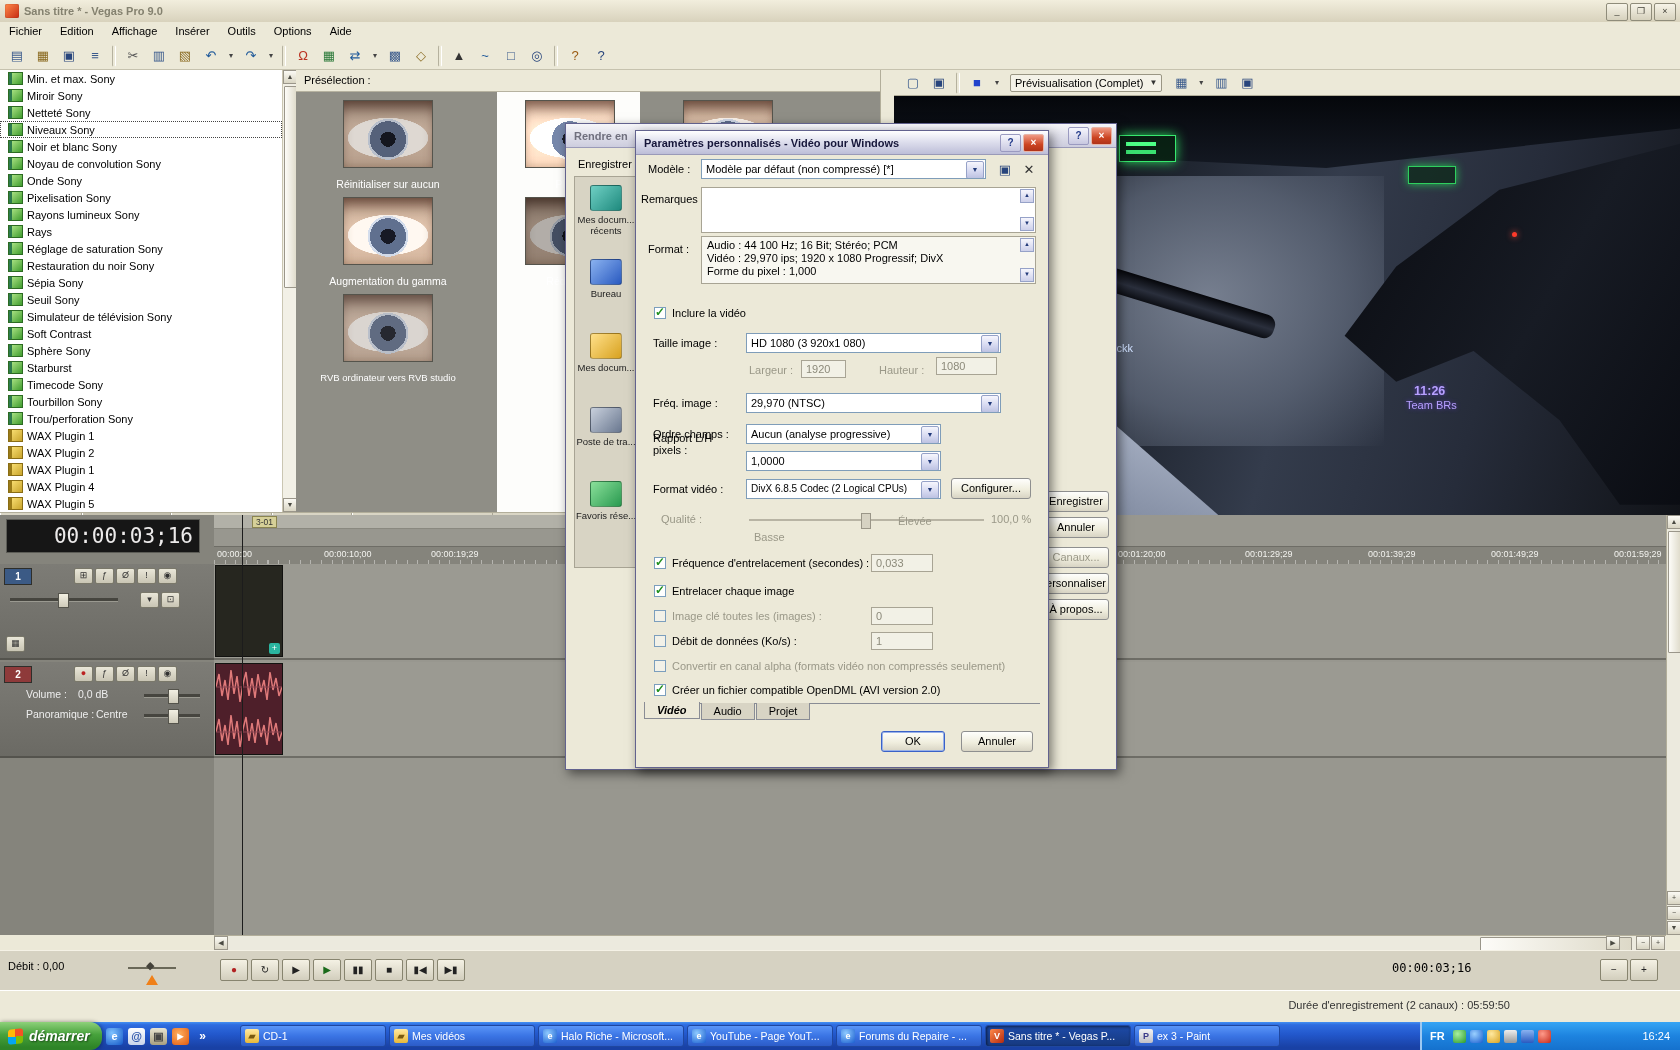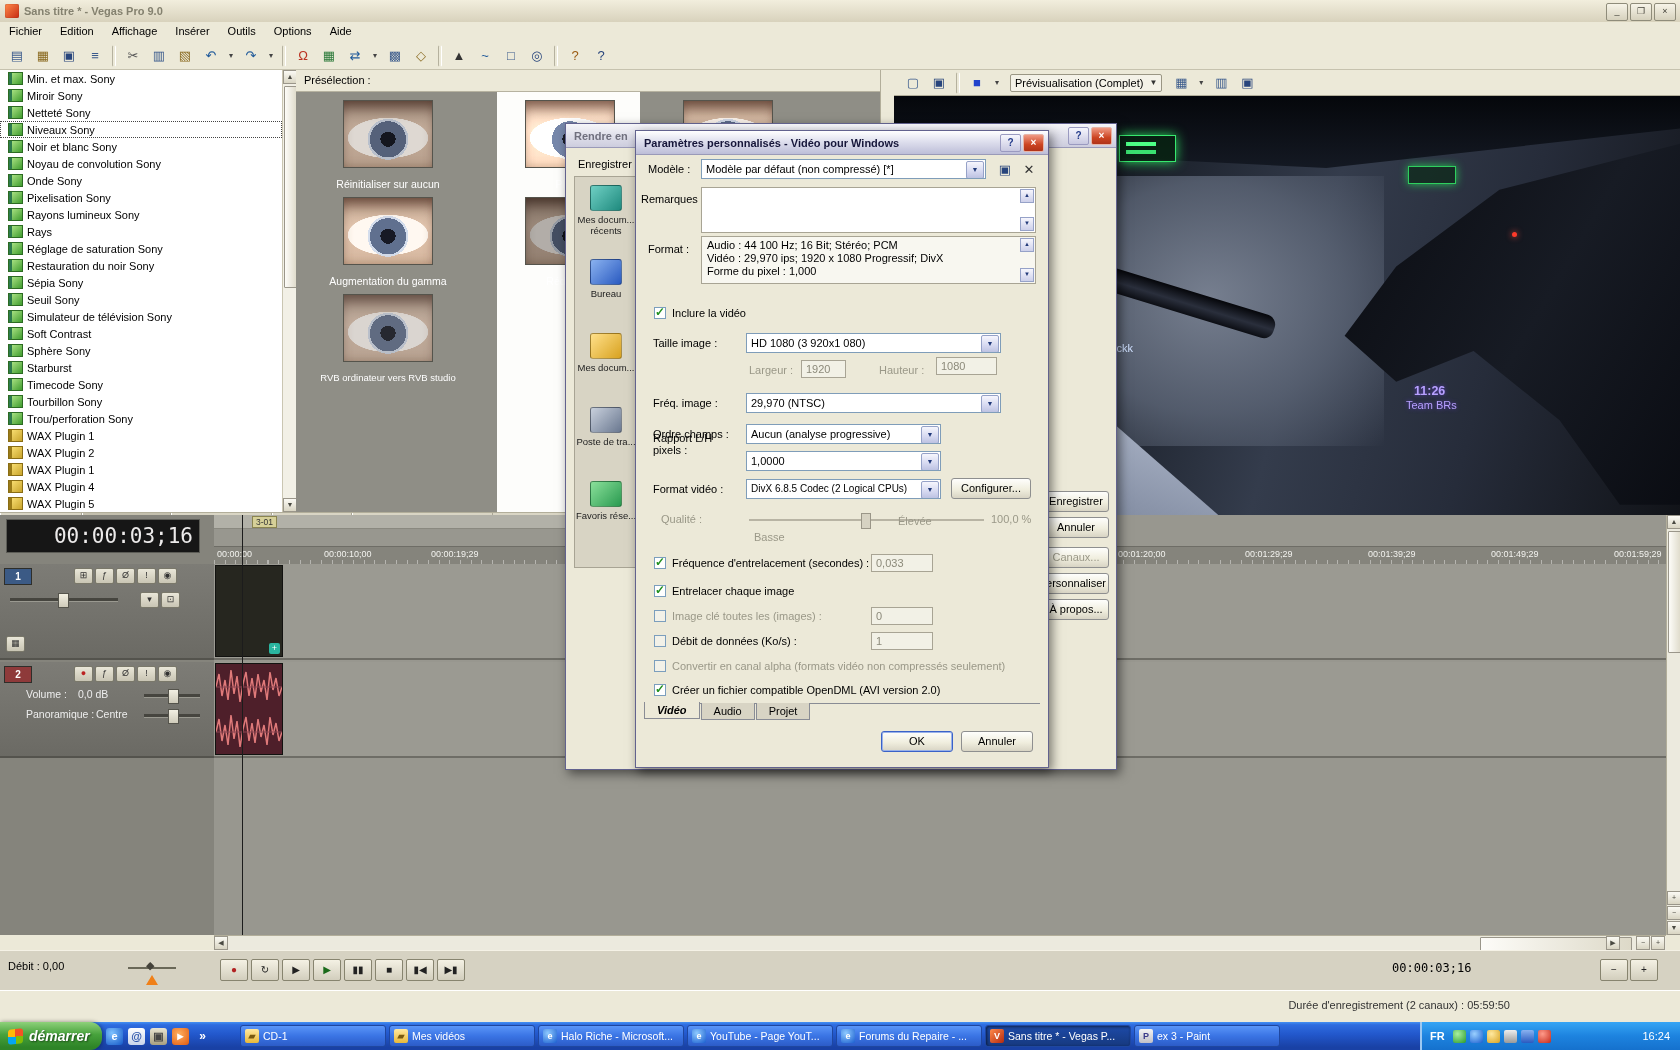--- a/index.html
+++ b/index.html
@@ -795,21 +795,21 @@
     <span class="dlabel" style="left:36px;top:553px;">Créer un fichier compatible OpenDML (AVI version 2.0)</span>
 
     <div class="abs" style="left:8px;top:572px;width:396px;border-top:1px solid #898c95;"></div>
     <div class="stabs" style="left:8px;top:572px;">
 
     <span class="stab active">Vidéo</span>
         <span class="stab">Audio</span>
         <span class="stab">Projet</span>
       </div>
 
-    <div class="btn def" style="left:245px;top:600px;width:72px;">OK</div>
+    <div class="btn def" style="left:245px;top:600px;width:64px;">OK</div>
     <div class="btn" style="left:325px;top:600px;width:72px;">Annuler</div>
   </div>
 
   <div class="taskbar">
     <div class="startbtn">
       <span class="winflag"></span>
       <span>démarrer</span>
     </div>
     <div class="qlaunch">
 

